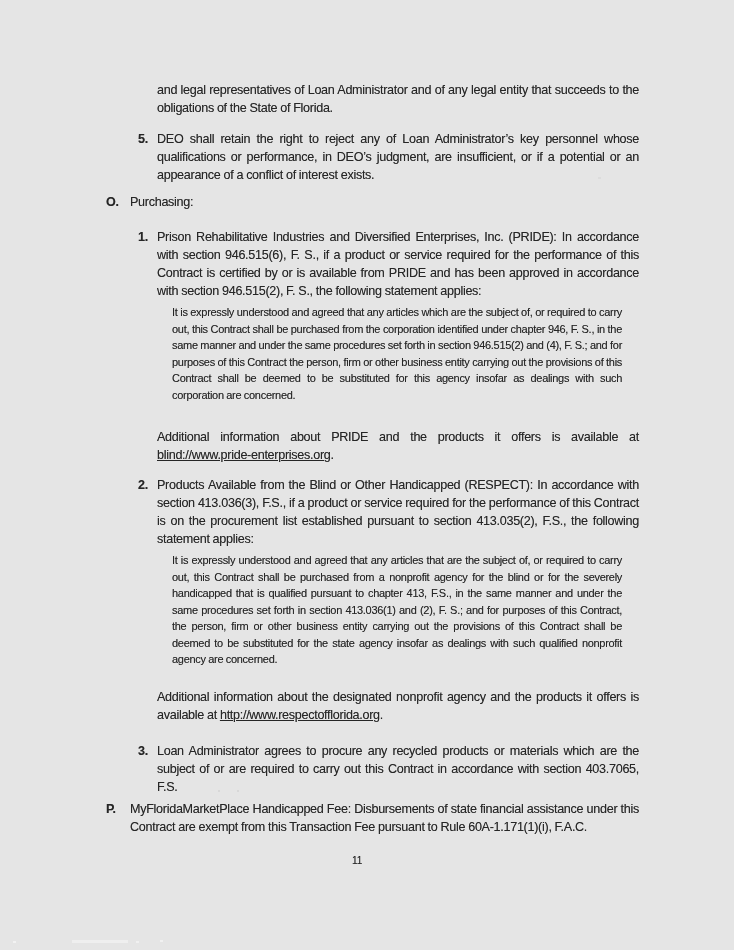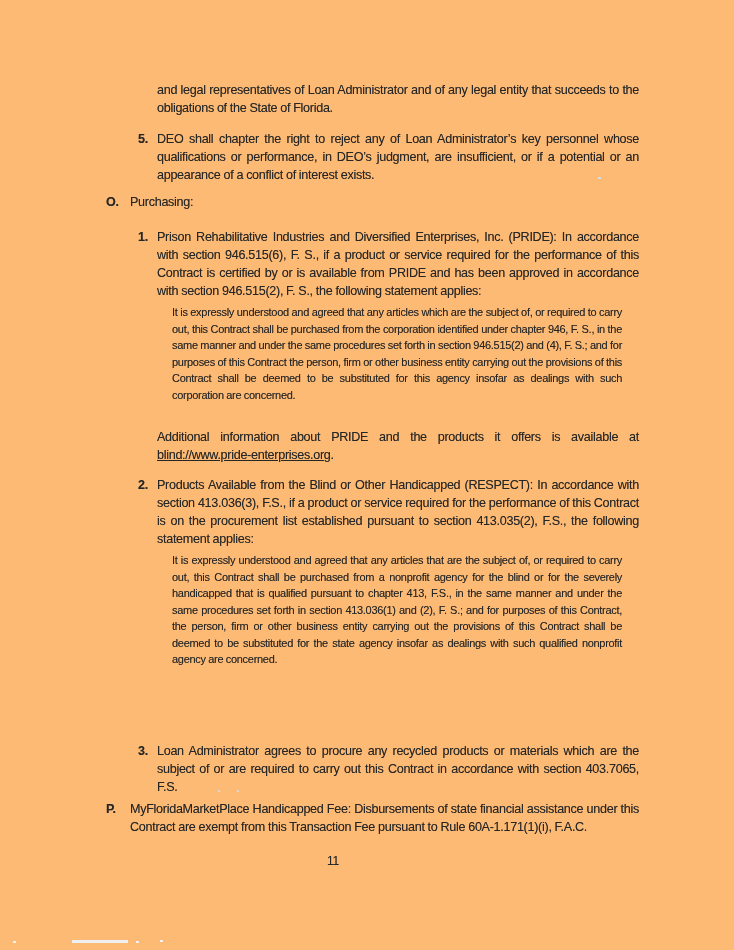--- a/index.html
+++ b/index.html
@@ -1,20 +1,20 @@
 <!DOCTYPE html>
 <html><head>
 <meta charset="utf-8">
 <style>
   html, body { margin: 0; padding: 0; background: #ffffff; }
   .page {
     position: relative;
     width: 734px;
     height: 950px;
-    background: #fdba74;
+    background: #e5e5e5;
     font-family: "Liberation Sans", sans-serif;
     color: #262626;
     font-size: 12.6px;
     line-height: 18px;
     letter-spacing: -0.3px;
     word-spacing: -0.2px;
     text-shadow: 0 0 0.6px rgba(40,40,40,0.45);
     overflow: hidden;
   }
   p { margin: 0; }
@@ -38,34 +38,35 @@
     text-align: justify;
     font-size: 11px;
     line-height: 16.5px;
   }
   .link { text-decoration: underline; }
   .pagenum {
     position: absolute;
     top: 852px;
     left: 327px;
     width: 60px;
-    font-size: 12px;
+    text-align: center;
+    font-size: 10px;
   }
   .artifact { position: absolute; }
 </style>
 </head>
 <body>
 
 <div class="page">
 
   <p class="flow" style="top:81px">and legal representatives of Loan Administrator and of any legal entity that succeeds to the obligations of the State of Florida.</p>
 
   <div class="hang num" style="top:130px">
     <span class="marker">5.</span>
-    <span class="body">DEO shall chapter the right to reject any of Loan Administrator’s key personnel whose qualifications or performance, in DEO’s judgment, are insufficient, or if a potential or an appearance of a conflict of interest exists.</span>
+    <span class="body">DEO shall retain the right to reject any of Loan Administrator’s key personnel whose qualifications or performance, in DEO’s judgment, are insufficient, or if a potential or an appearance of a conflict of interest exists.</span>
   </div>
 
   <div class="hang letter" style="top:193px">
     <span class="marker">O.</span>
     <span class="body bold">Purchasing:</span>
   </div>
 
   <div class="hang num" style="top:228px">
     <span class="marker">1.</span>
     <span class="body"><span class="bold">Prison Rehabilitative Industries and Diversified Enterprises, Inc. (PRIDE):</span> <span>In accordance with section 946.515(6), F. S., if a product or service required for the performance of this Contract is certified by or is available from PRIDE and has been approved in accordance with section 946.515(2), F. S., the following statement applies:</span></span>
@@ -75,20 +76,21 @@
 
   <p class="flow" style="top:428px"><span>Additional information about PRIDE and the products it offers is available at</span> <span class="link">blind://www.pride-enterprises.org</span><span>.</span></p>
 
   <div class="hang num" style="top:476px">
     <span class="marker">2.</span>
     <span class="body"><span class="bold">Products Available from the Blind or Other Handicapped (RESPECT):</span> <span>In accordance with section 413.036(3), F.S., if a product or service required for the performance of this Contract is on the procurement list established pursuant to section 413.035(2), F.S., the following statement applies:</span></span>
   </div>
 
   <p class="quote" style="top:552px">It is expressly understood and agreed that any articles that are the subject of, or required to carry out, this Contract shall be purchased from a nonprofit agency for the blind or for the severely handicapped that is qualified pursuant to chapter 413, F.S., in the same manner and under the same procedures set forth in section 413.036(1) and (2), F. S.; and for purposes of this Contract, the person, firm or other business entity carrying out the provisions of this Contract shall be deemed to be substituted for the state agency insofar as dealings with such qualified nonprofit agency are concerned.</p>
 
+  <p class="flow" style="top:688px"><span>Additional information about the designated nonprofit agency and the products it offers is available at</span> <span class="link">http://www.respectofflorida.org</span><span>.</span></p>
 
   <div class="hang num" style="top:742px">
     <span class="marker">3.</span>
     <span class="body">Loan Administrator agrees to procure any recycled products or materials which are the subject of or are required to carry out this Contract in accordance with section 403.7065, F.S.</span>
   </div>
 
   <div class="hang letter" style="top:800px">
     <span class="marker">P.</span>
     <span class="body"><span class="bold">MyFloridaMarketPlace Handicapped Fee:</span> <span>Disbursements of state financial assistance under this Contract are exempt from this Transaction Fee pursuant to Rule 60A-1.171(1)(i), F.A.C.</span></span>
   </div>

